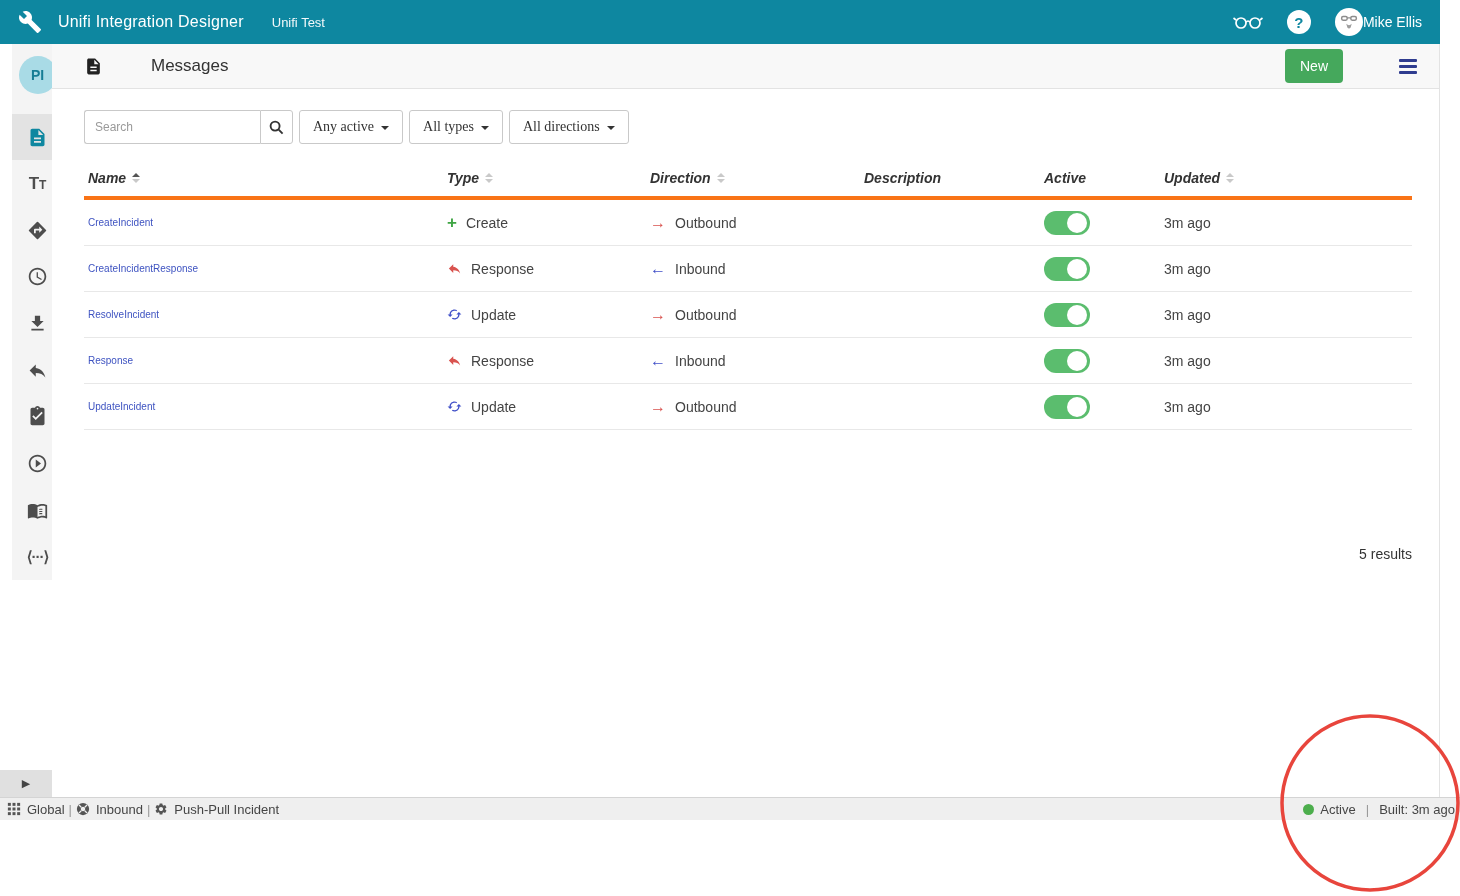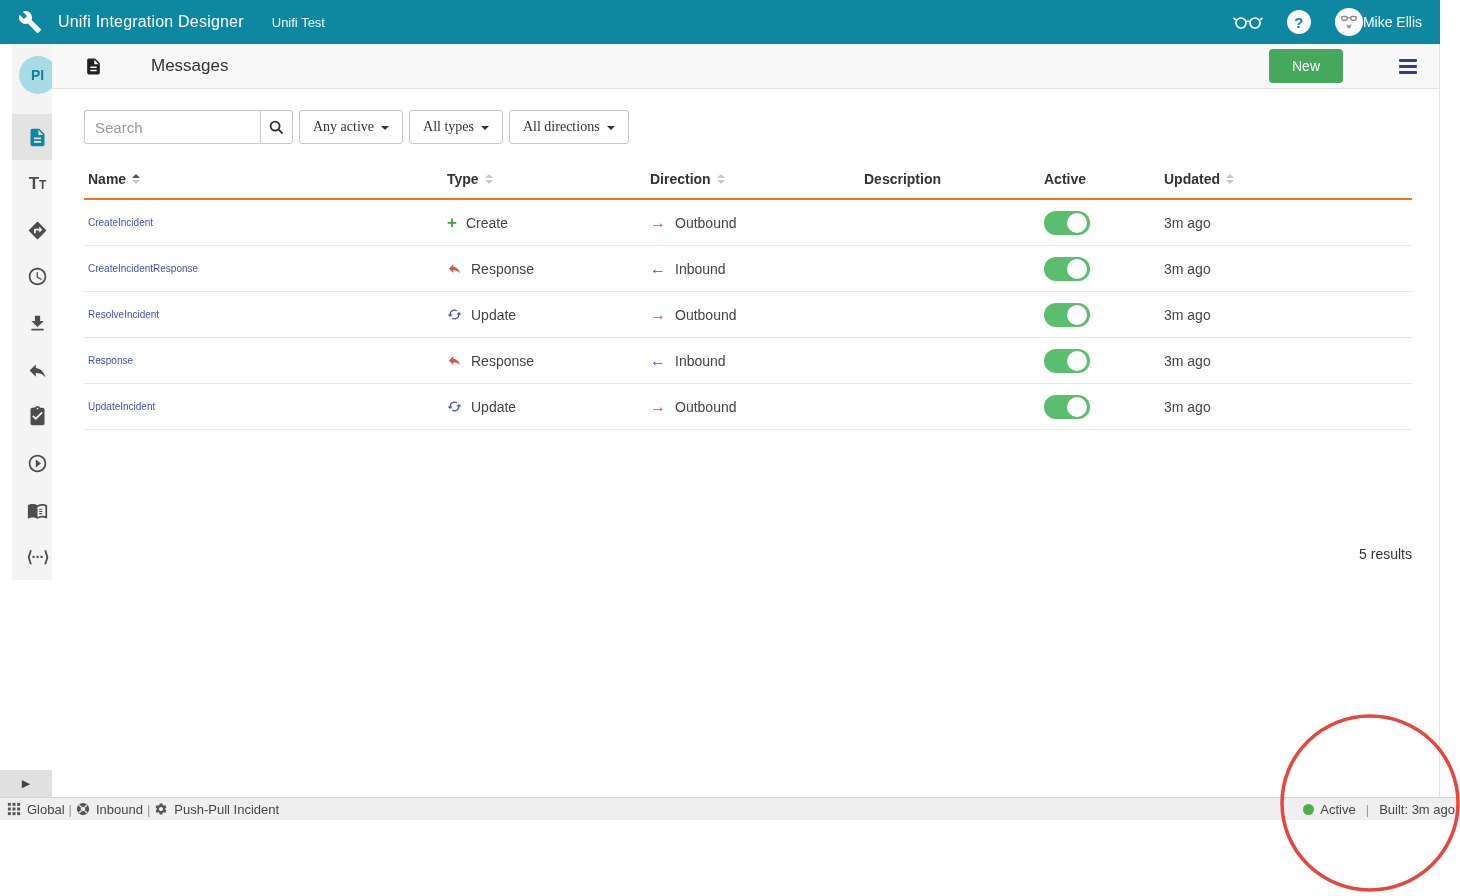--- a/index.html
+++ b/index.html
@@ -42,43 +42,43 @@
     color:#444; font-size:11px; }
 
   
   .content { position:absolute; left:52px; top:44px; width:1388px; height:753px;
     background:#fff; border-right:1px solid #e3e3e3; }
   .content-header { height:45px; background:#f8f8f8; border-bottom:1px solid #e3e3e3;
     display:flex; align-items:center; padding:0 16px 0 32px;gap:36px; }
   .page-title-icon { width:19px; height:19px; fill:#222; margin-right:12px; }
   .page-title { font-size:17px; color:#333; }
   .new-btn { margin-left:auto; background:var(--button-green); color:#fff; border:none;
-    border-radius:4px; font-size:14px; padding:9px 23px; font-family:inherit; cursor:pointer; }
+    border-radius:4px; font-size:14px; padding:9px 15px; font-family:inherit; cursor:pointer; }
   .hamburger { width:18px; margin:0 6px 0 20px; cursor:pointer; }
   .hamburger div { height:3px; background:var(--hamburger-navy); margin:3px 0; border-radius:1px; }
 
   
   .toolbar { display:flex; align-items:center; margin:21px 0 0 32px; }
   .search-wrap { display:flex; }
   .search-input { width:176px; height:34px; border:1px solid #c9c9c9; border-right:none;
-    border-radius:3px 0 0 3px; padding:10px 10px; font-size:15px; font-family:inherit; color:#333; }
+    border-radius:3px 0 0 3px; padding:10px 10px; font-size:12px; font-family:inherit; color:#333; }
   .search-input::placeholder { color:#9a9a9a; }
   .search-btn { width:33px; height:34px; border:1px solid #c9c9c9; background:#fff;
     border-radius:0 3px 3px 0; display:flex; align-items:center; justify-content:center; cursor:pointer; }
   .search-btn svg { width:15px; height:15px; stroke:#333; fill:none; stroke-width:2; }
   .filter-btn { height:34px; margin-left:6px; background:#fff; border:1px solid #c9c9c9;
     border-radius:3px; font-size:14px; color:#333; padding:0 13px; font-family:Liberation Serif, serif;
     display:flex; align-items:center; gap:7px; cursor:pointer; }
   .caret-down { width:0; height:0; border-left:4px solid transparent;
     border-right:4px solid transparent; border-top:4px solid #333; margin-top:1px; }
 
   
   .table { margin:16px 28px 0 32px; width:1328px; }
   .tgrid { display:grid; grid-template-columns:359px 203px 214px 180px 120px 1fr; align-items:center; }
-  .thead { height:40px; border-bottom:2px solid #f97316; }
+  .thead { height:40px; border-bottom:4px solid #f97316;font-style:italic; }
   .th { font-size:14px; font-weight:700; color:#333; display:flex; align-items:center; gap:4px; padding-left:4px; }
   .sort { display:flex; flex-direction:column; gap:2px; margin-left:2px; }
   .sort i { display:block; width:0; height:0; border-left:4px solid transparent; border-right:4px solid transparent; }
   .sort .up { border-bottom:4px solid #c9c9c9; }
   .sort .down { border-top:4px solid #c9c9c9; }
   .sort .up.on { border-bottom-color:#555; }
   .trow { height:46px; border-bottom:1px solid #e8e8e8; font-size:14px; color:#444; }
   .cell { display:flex; align-items:center; gap:9px; padding-left:4px; }
   .name-link { color:var(--link-blue); text-decoration:none; font-size:10px; cursor:pointer; }
   .ticon { font-size:15px; line-height:1; display:inline-flex; align-items:center; }

